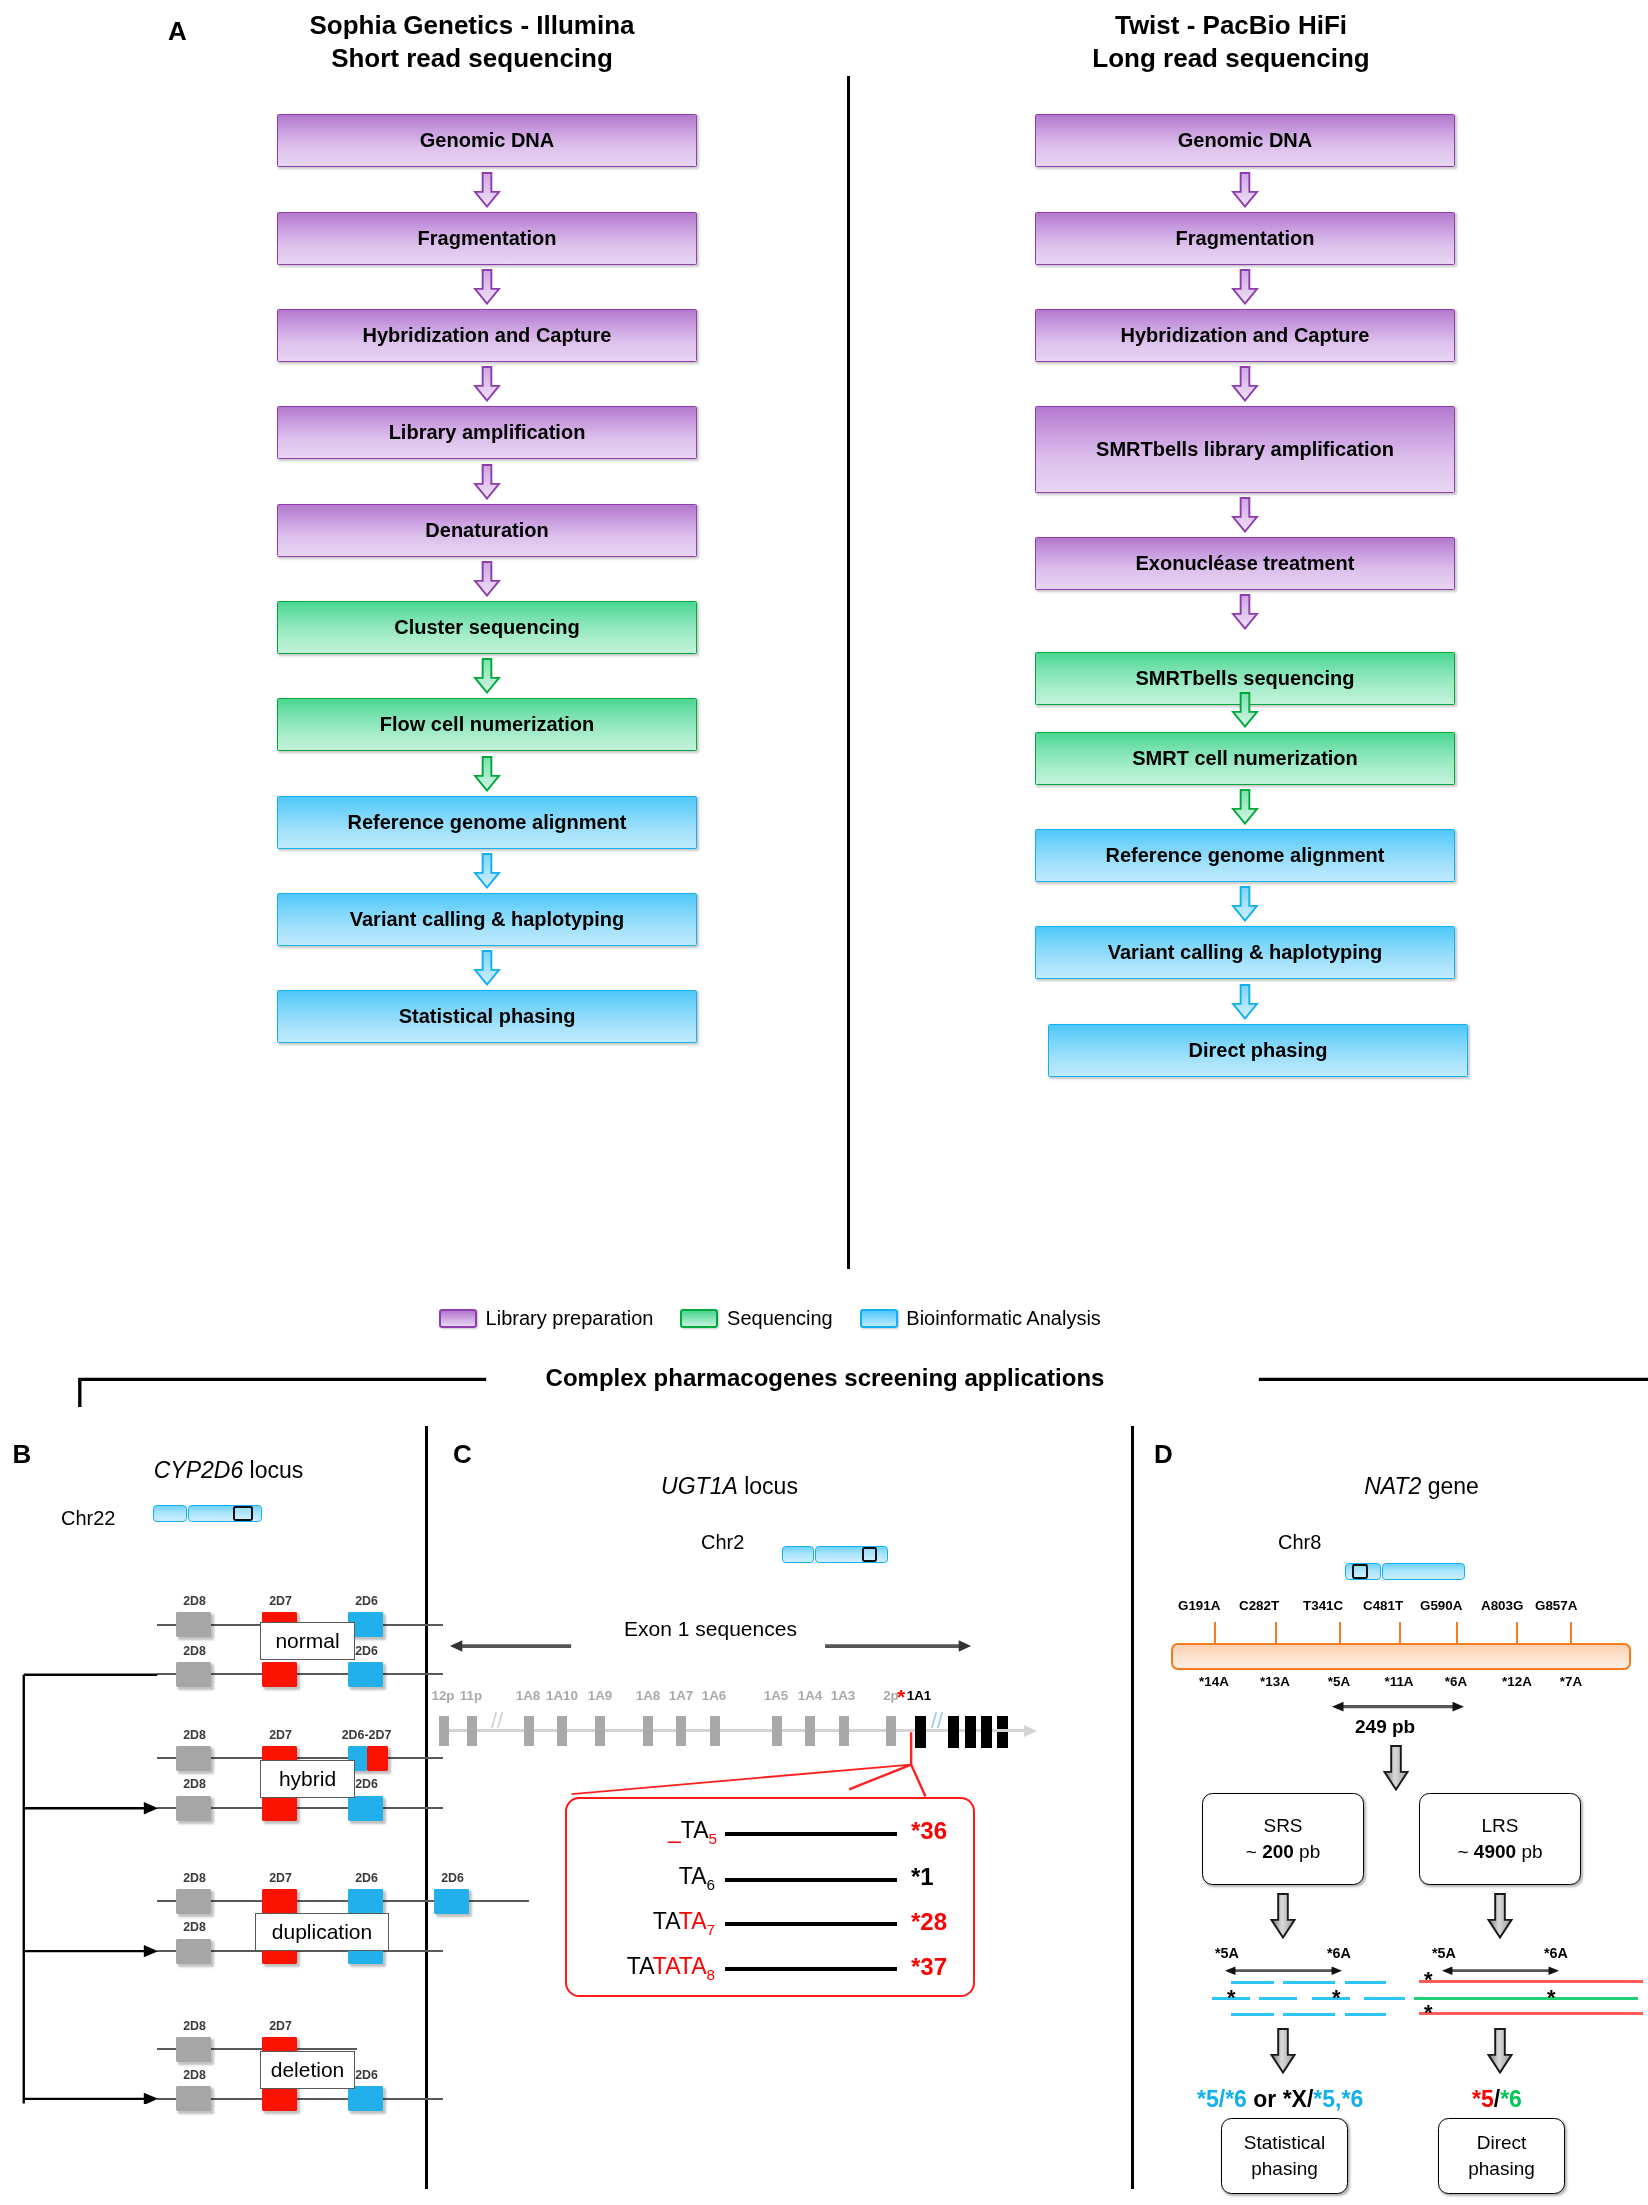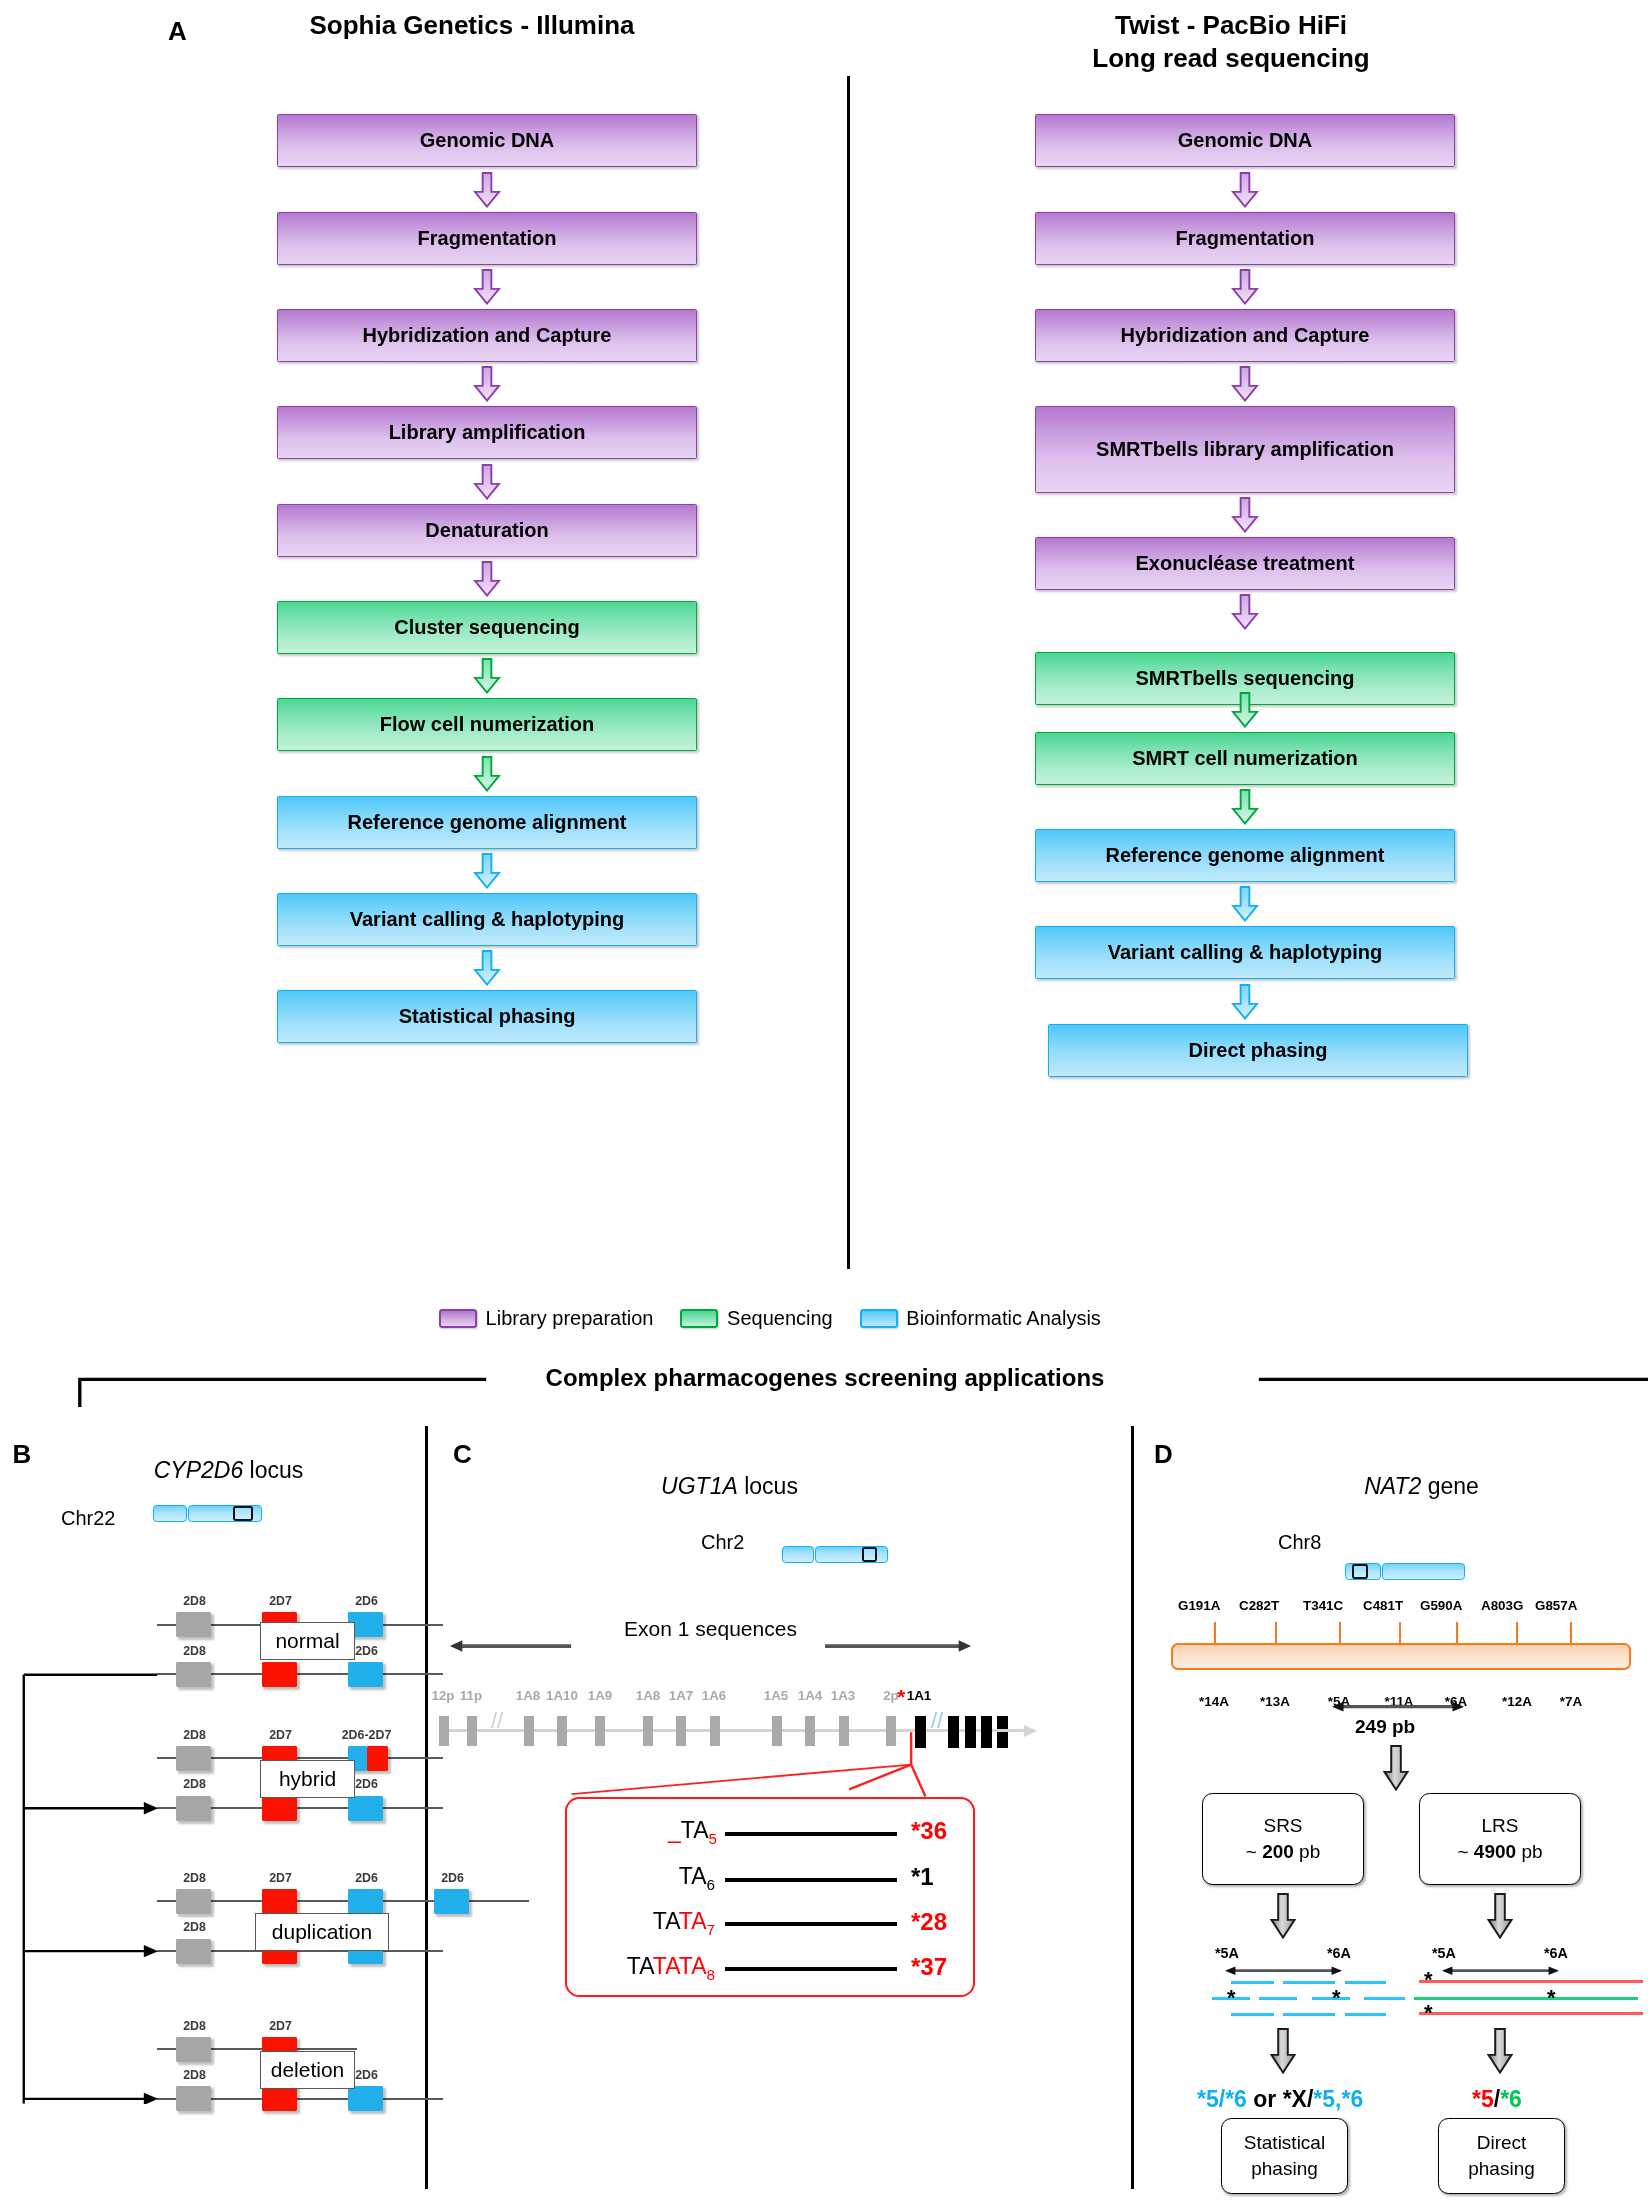--- a/index.html
+++ b/index.html
@@ -111,21 +111,21 @@
   .ta-star { font-size:24px; font-weight:bold; white-space:nowrap; }
   .ta-star.red { color:#ff0000; }
 
   
   .nat-bar {
     position:absolute; border:2.4px solid #f47b20; border-radius:6.7px;
     background:linear-gradient(180deg,#fbd0b0 0%,#fde3cd 50%,#fdeee3 100%);
   }
   .nat-tick { position:absolute; width:1.9px; background:#f47b20; }
   .nat-snp { position:absolute; font-size:13.4px; font-weight:bold; white-space:nowrap; text-align:left; }
-  .nat-allele { position:absolute; font-size:13.4px; font-weight:bold; white-space:nowrap; text-align:center;margin-top:20px; }
+  .nat-allele { position:absolute; font-size:13.4px; font-weight:bold; white-space:nowrap; text-align:center; }
   .rbox {
     position:absolute; border:1.9px solid #000; border-radius:10.5px; background:#fff;
     display:flex; flex-direction:column; align-items:center; justify-content:center;
     box-shadow:1.9px 1.9px 2.4px rgba(0,0,0,0.3); font-size:19px; line-height:1.35;
   }
   .rbox b { font-weight:bold; }
   .grayarrow { position:absolute; width:26px; height:46px; }
   .grayarrow svg { width:100%; height:100%; display:block; }
   .dblarrow { position:absolute; }
   .dblarrow svg { width:100%; height:100%; display:block; }
@@ -141,20 +141,21 @@
   .genotype .g { color:#00c853; }
   .small-lab { position:absolute; font-size:14.3px; font-weight:bold; white-space:nowrap; }
 </style>
 </head>
 <body>
 
 <div class="abs panel-letter" style="left:168px; top:18px;">A</div>
 
 <div class="abs colTitle" style="left:248px; top:8.6px; width:448px;">
   <div>Sophia Genetics - Illumina</div>
+  <div>Short read sequencing</div>
 </div>
 
 <div class="abs colTitle" style="left:1007px; top:8.6px; width:448px;">
   <div>Twist - PacBio HiFi</div>
   <div>Long read sequencing</div>
 </div>
 
 <div class="vsep" style="left:847px; top:76px; width:3.3px; height:1193px;"></div>
 
 <div id="left-flow">

